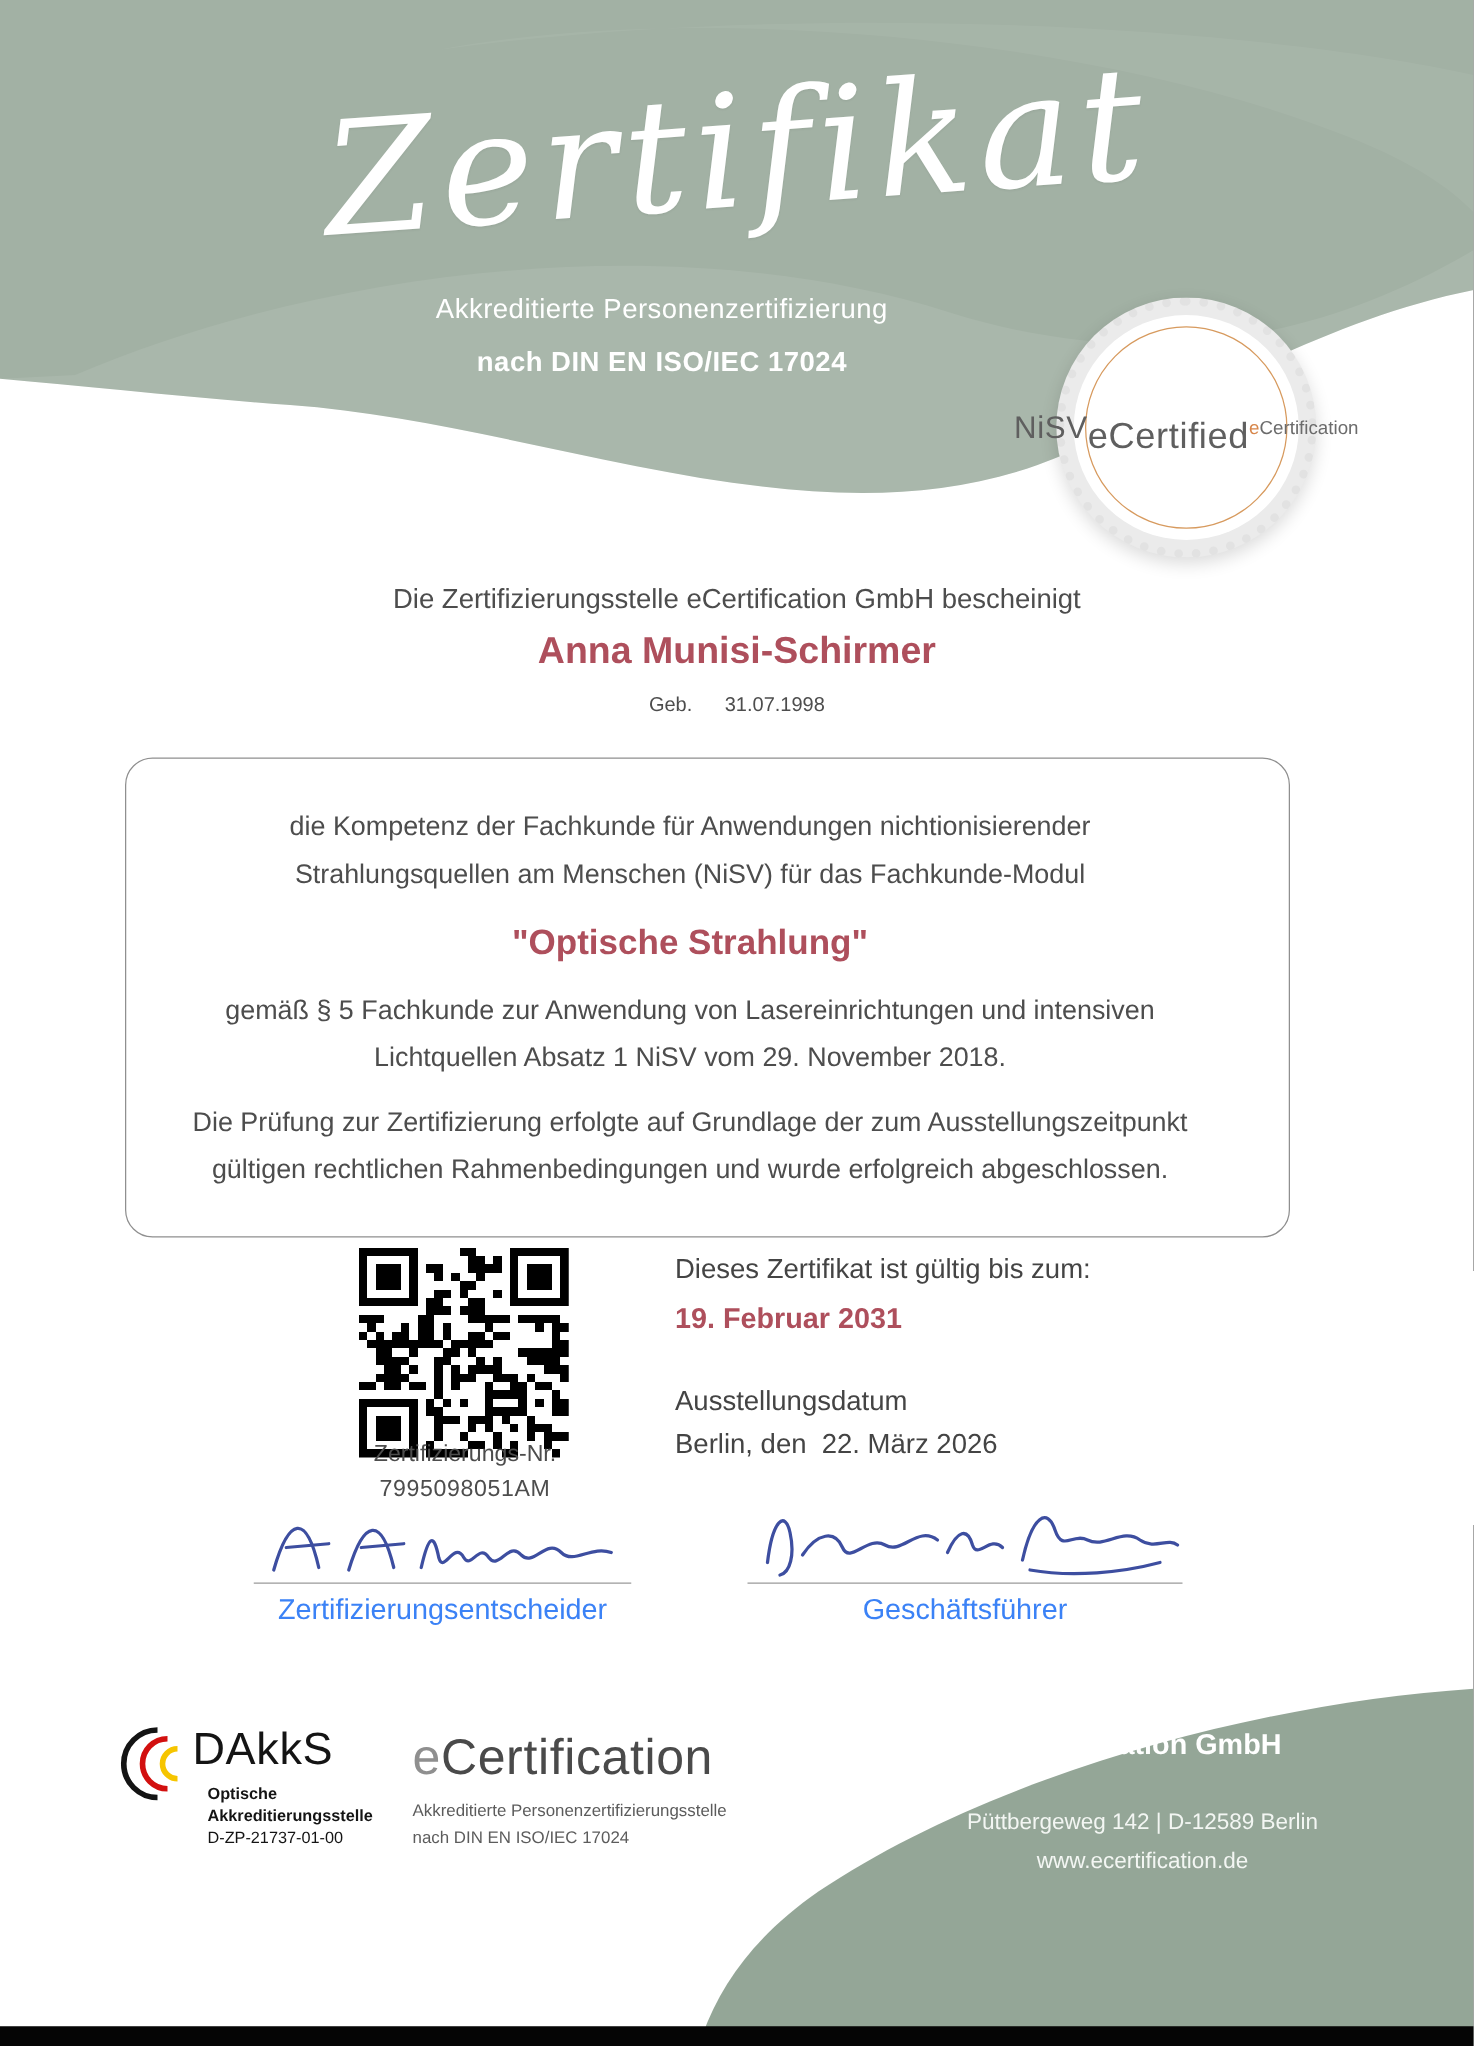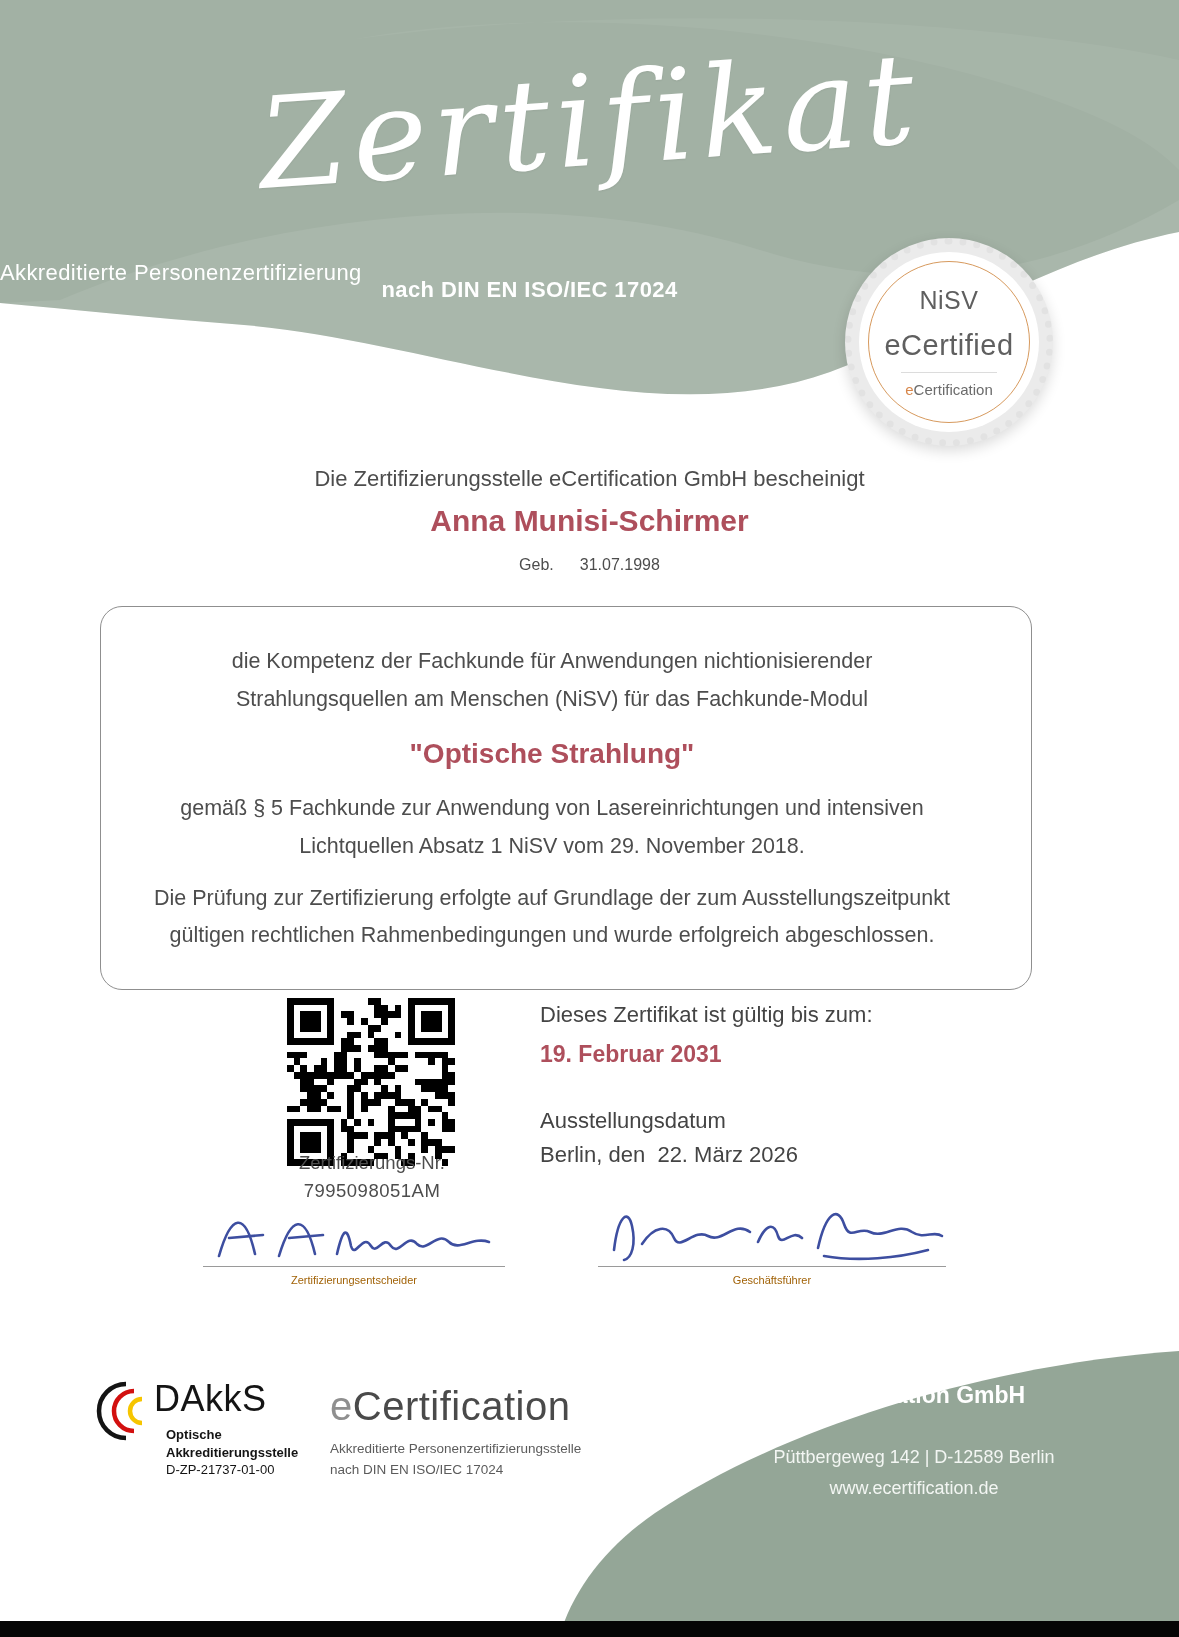--- a/index.html
+++ b/index.html
@@ -12,42 +12,42 @@
   }
   
   .wave { position:absolute; top:0; left:0; width:1179px; height:440px; display:block; }
   .script-title {
     position:absolute; top:48px; left:0; right:0; text-align:center;
     font-family:"DejaVu Serif", serif; font-style:italic;
     font-size:126px; color:#ffffff; transform:rotate(-4deg);
     letter-spacing:6px; text-shadow:0 1px 2px rgba(0,0,0,0.06);
   }
   .subtitle1 {
-    position:absolute; top:260px; left:0; right:120px; text-align:left;
+    position:absolute; top:234px; left:0; right:120px; text-align:center;
     font-size:22px; color:#ffffff; letter-spacing:0.4px;
   }
   .subtitle2 {
     position:absolute; top:277px; left:0; right:120px; text-align:center;
     font-size:22px; color:#ffffff; font-weight:bold; letter-spacing:0.4px;
   }
   
   .seal {
     position:absolute; left:845px; top:238px; width:208px; height:208px;
     background:#ebebeb; border-radius:50%;
     display:flex; align-items:center; justify-content:center;
     box-shadow:0 5px 14px rgba(0,0,0,0.14);
     border:7px dotted #e2e2e2;
   }
   .seal-inner {
     width:180px; height:180px; background:#ffffff; border-radius:50%;
     display:flex; align-items:center; justify-content:center;
   }
   .seal-ring {
     width:162px; height:162px; border:1.5px solid #d79a5e; border-radius:50%;
-    display:flex; flex-direction:column; align-items:center; justify-content:center;
+    display:flex; flex-direction:row; align-items:center; justify-content:center;
   }
   .seal-l1 { font-size:25px; color:#5f5f5f; letter-spacing:0.5px; }
   .seal-l2 { font-size:29px; color:#5f5f5f; margin-top:14px; letter-spacing:0.5px; }
   .seal-div { width:96px; height:1px; background:#dcdcdc; margin:10px 0 8px 0; }
   .seal-l3 { font-size:15px; color:#6b6b6b; }
   .seal-l3 .orange { color:#d7864a; }
   
   .intro-line { position:absolute; top:466px; left:0; right:0; text-align:center; font-size:22px; color:#4d4d4d; }
   .person-name { position:absolute; top:504px; left:0; right:0; text-align:center; font-size:30px; font-weight:bold; color:#ae4f5c; }
   .birth-line { position:absolute; top:556px; left:0; right:0; text-align:center; font-size:16px; color:#4d4d4d; }
@@ -68,21 +68,21 @@
   .certnr-label { font-size:18.5px; color:#4d4d4d; }
   .certnr-value { font-size:18.5px; color:#4d4d4d; margin-top:6px; letter-spacing:0.5px; }
   .validity { position:absolute; left:540px; top:1002px; }
   .valid-label { font-size:22px; color:#444; }
   .valid-date  { font-size:23px; font-weight:bold; color:#ae4f5c; margin-top:13px; }
   .issue-label { font-size:22px; color:#444; margin-top:40px; }
   .issue-line  { font-size:22px; color:#444; margin-top:8px; white-space:pre-wrap; }
   
   .sig-svg { position:absolute; }
   .sig-line { position:absolute; border-top:1.5px solid #9a9a9a; }
-  .sig-label { position:absolute; text-align:center; font-size:11px; color:#a16207; }
+  .sig-label { position:absolute; text-align:center; font-size:23px; color:#3b82f6; }
   
   .dakks { position:absolute; left:92px; top:1378px; }
   .dakks-arcs { position:absolute; left:0; top:0; }
   .dakks-word { margin-left:62px; font-size:36px; font-weight:normal; color:#141414; letter-spacing:0.5px; }
   .dakks-sub { margin-left:74px; margin-top:6px; font-size:13px; color:#141414; line-height:1.35; }
   .dakks-sub .b { font-weight:bold; }
   .ecert-logo { position:absolute; left:330px; top:1384px; }
   .ecert-word { font-size:40px; color:#4a4a4a; letter-spacing:0.5px; }
   .ecert-word .e { color:#8f8f8f; }
   .ecert-sub { margin-top:10px; font-size:13.5px; color:#5c5c5c; line-height:1.55; }

